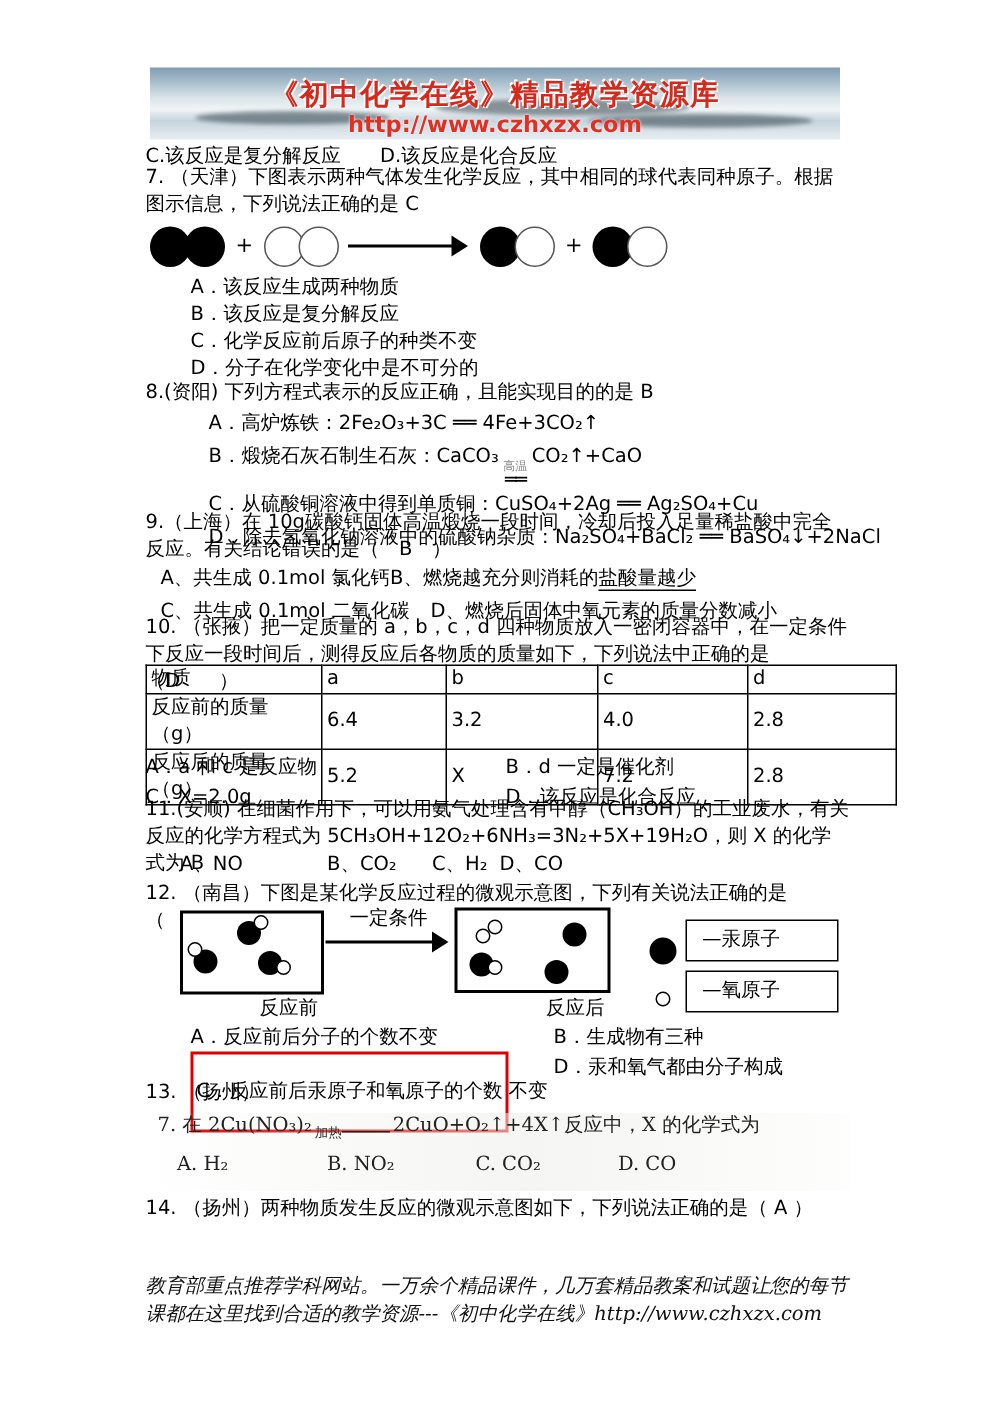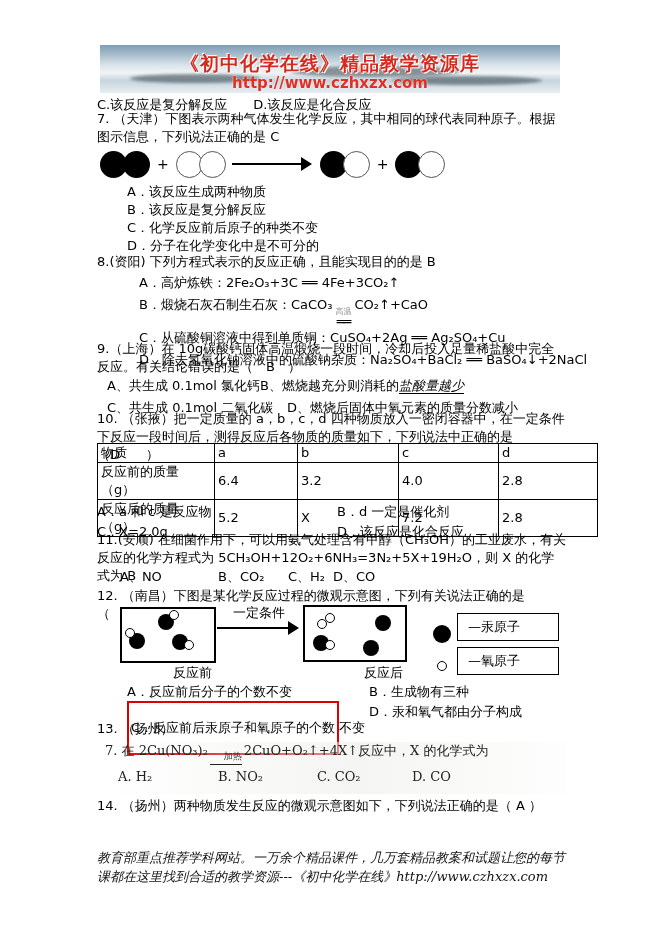--- a/index.html
+++ b/index.html
@@ -30,21 +30,21 @@
   .plus{margin:0 7px;font-size:14px;}
   .arrow{position:relative;width:78px;height:2px;background:#000;margin:0 10px 0 6px;flex:none;}
   .arrow::after{content:'';position:absolute;right:-2px;top:-6px;width:0;height:0;
     border-left:11px solid #000;border-top:7px solid transparent;border-bottom:7px solid transparent;}
 
   .optline{line-height:18px;}
   .eqline{line-height:22px;white-space:nowrap;}
   .eq-stack{display:inline-flex;flex-direction:column;align-items:center;vertical-align:-5px;line-height:1;margin:0 3px;}
   .eq-cond{font-size:8px;line-height:8px;color:#888;}
   .eq-bar{font-size:13px;line-height:11px;letter-spacing:-1px;}
-  .ul{border-bottom:1px solid #000;font-style:italic;}
+  .ul{border-bottom:1px solid #000;}
 
   
   table.qtable{border-collapse:collapse;table-layout:fixed;width:465px;padding-left:28px;}
   table.qtable td{border:1px solid #000;height:18px;padding:0 3px;font-size:13px;line-height:18px;overflow:hidden;}
 
   .abs{position:absolute;white-space:nowrap;}
   .row22{position:relative;height:22px;}
   .row20{position:relative;height:20px;}
   .row18{position:relative;height:18px;}
 
@@ -59,21 +59,21 @@
   .cond-line{position:absolute;top:22px;left:0;width:80px;height:2px;background:#000;}
   .cond-line::after{content:'';position:absolute;right:-2px;top:-6px;width:0;height:0;
     border-left:11px solid #000;border-top:7px solid transparent;border-bottom:7px solid transparent;}
   .lbox{position:absolute;width:90px;height:26px;border:1.5px solid #000;line-height:26px;padding-left:10px;font-size:13px;background:#fff;}
 
   .redbox{display:inline-block;border:2px solid #dd0000;padding:16px 2px;margin:-2px 0;}
 
   
   .scan{font-family:"DejaVu Serif","Liberation Serif",serif;color:#222;
         background:linear-gradient(90deg,rgba(243,243,240,.0),rgba(238,238,234,.6) 55%,rgba(248,248,246,.2));}
-  .eq-stack2{display:inline-flex;flex-direction:column;align-items:flex-end;vertical-align:-4px;margin:0 2px;font-family:Liberation Mono, monospace;}
+  .eq-stack2{display:inline-flex;align-items:flex-start;vertical-align:-4px;margin:0 2px;}
   .eq-cond2{font-size:9px;line-height:9px;color:#333;}
   .eq-line2{width:32px;border-top:1.5px solid #222;margin-top:2px;}
 
   .footer{position:absolute;top:848px;width:470px;font-style:italic;font-size:13px;line-height:19px;
           font-family:"DejaVu Serif","Liberation Serif",serif;color:#111;}
 </style>
 </head>
 <body>
 
 <div class="page">

